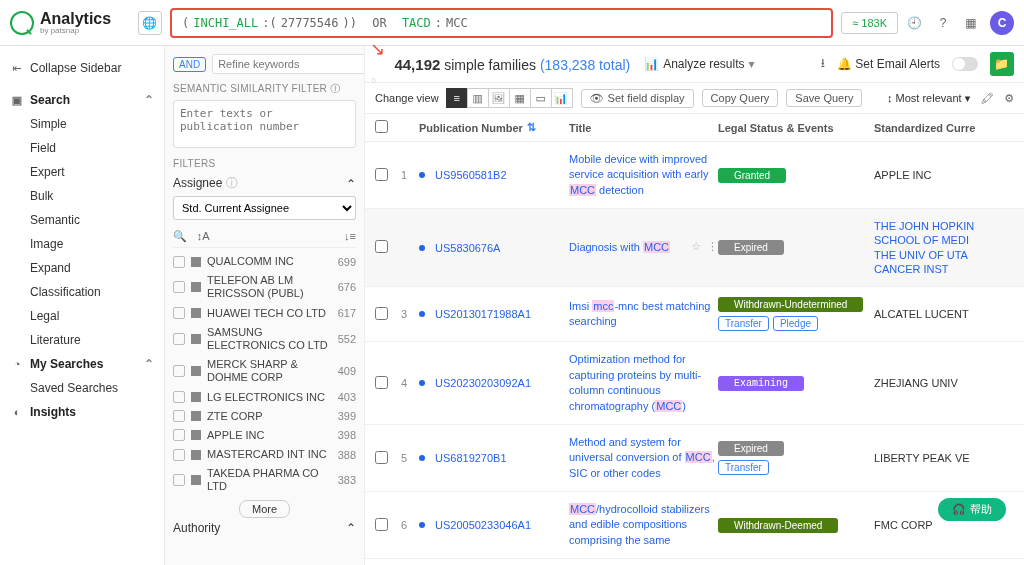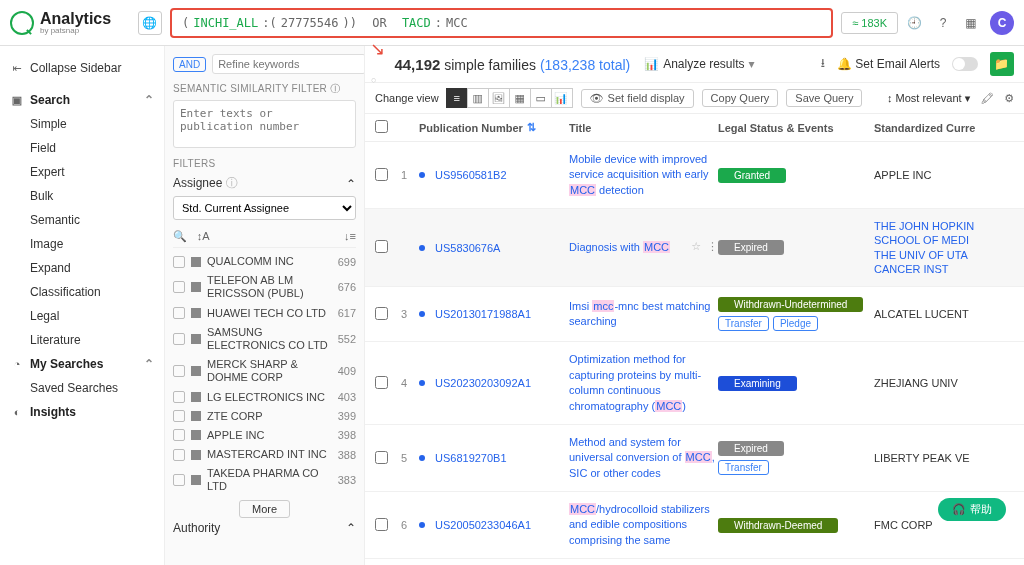--- a/index.html
+++ b/index.html
@@ -45,21 +45,21 @@
 .f-ta { width: 100%; border: 1px solid #ddd; border-radius: 3px; padding: 6px; font-size: 11px; height: 48px; resize: none; color:#888;}
 .f-head { display: flex; align-items: center; justify-content: space-between; font-size: 12px; color: #333; margin: 6px 0 4px;}
 .f-select { width: 100%; border: 1px solid #ccc; border-radius: 3px; padding: 4px; font-size: 11px; background:#fff; margin-bottom:6px;}
 .f-ics { display: flex; gap: 10px; padding: 4px 0; border-bottom:1px solid #eee; margin-bottom:4px; color:#666;}
 .assignee { display: flex; align-items: center; gap: 6px; padding: 3px 0; font-size: 11px; color: #444;}
 .assignee .cb { width: 12px; height: 12px; border: 1px solid #bbb; border-radius: 2px; flex-shrink:0;}
 .assignee .bld { width: 10px; height: 10px; background: #888; display:inline-block;}
 .assignee .nm { flex: 1; line-height:1.2;}
 .assignee .ct { color: #888;}
 .f-more { text-align: center; margin: 6px 0; }
-.f-more span { border: 1px solid #ccc; border-radius: 3px; padding: 2px 12px; font-size: 11px;}
+.f-more span { border: 1px solid #ccc; border-radius: 8px; padding: 2px 12px; font-size: 11px;}
 
 .main { flex: 1; display: flex; flex-direction: column; overflow: hidden; }
 .m-top { display: flex; align-items: center; padding: 6px 10px; gap: 14px; border-bottom: 1px solid #eee; }
 .m-count { font-size: 14px; }
 .m-count b { font-size: 15px; }
 .m-count .sub { color: #3b82f6; }
 .m-analyze { color:#333; display:flex; align-items:center; gap:4px;}
 .m-right { margin-left:auto; display:flex; gap:12px; align-items:center;}
 .bell-ic { color:#666; }
 .green-btn { width:24px; height:24px; background:#1ba94c; border-radius:3px; color:#fff; display:flex; align-items:center; justify-content:center;}
@@ -84,21 +84,21 @@
 .row .col-cb input { margin:0;}
 .row .col-n { color:#888;}
 .pubnum { color:#2563eb;}
 .dot { width:6px; height:6px; border-radius:50%; background:#2563eb; display:inline-block; margin-right:6px;}
 .ttl { color:#2563eb; line-height:1.4;}
 .hl { background:#fbcfe8; padding:0 1px;}
 .badge { display:inline-block; padding:2px 16px; border-radius:3px; font-size:10px; color:#fff;}
 .badge.granted { background:#1ba94c;}
 .badge.expired { background:#888;}
 .badge.withdrawn { background:#4d7c0f;}
-.badge.exam { background:#1d4ed8;}
+.badge.exam { background:#8b5cf6;font-family:Liberation Mono, monospace;}
 .obadge { display:inline-block; border:1px solid #3b82f6; color:#3b82f6; border-radius:3px; padding:1px 6px; font-size:10px; margin-right:4px;}
 .asgn { color:#2563eb; line-height:1.3;}
 .asgn.blk{ color:#333;}
 .help-pill { position:fixed; bottom:44px; right:18px; background:#10b981; color:#fff; padding:4px 14px; border-radius:12px; font-size:11px; display:flex; align-items:center; gap:4px;}
 .star { color:#bbb; margin-right:6px;}
 </style>
 </head>
 <body>
 
 <div class="topbar">

